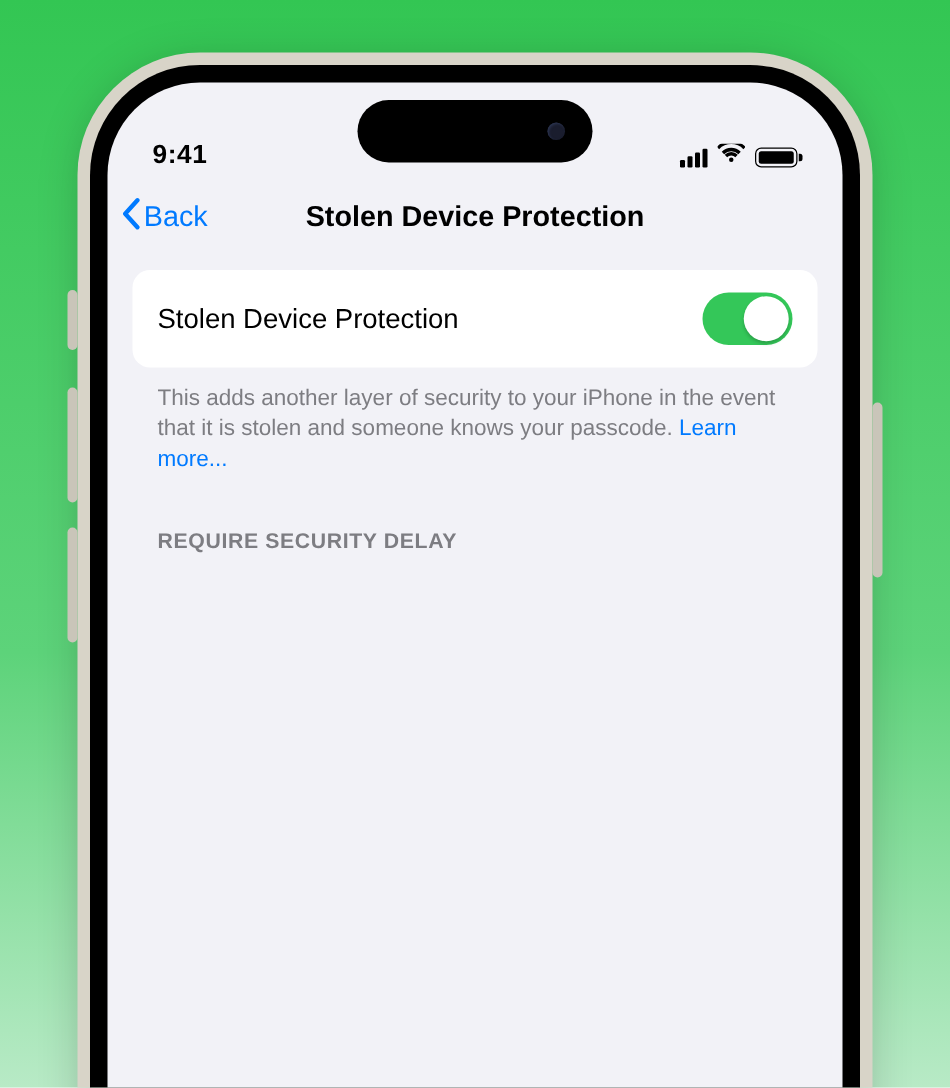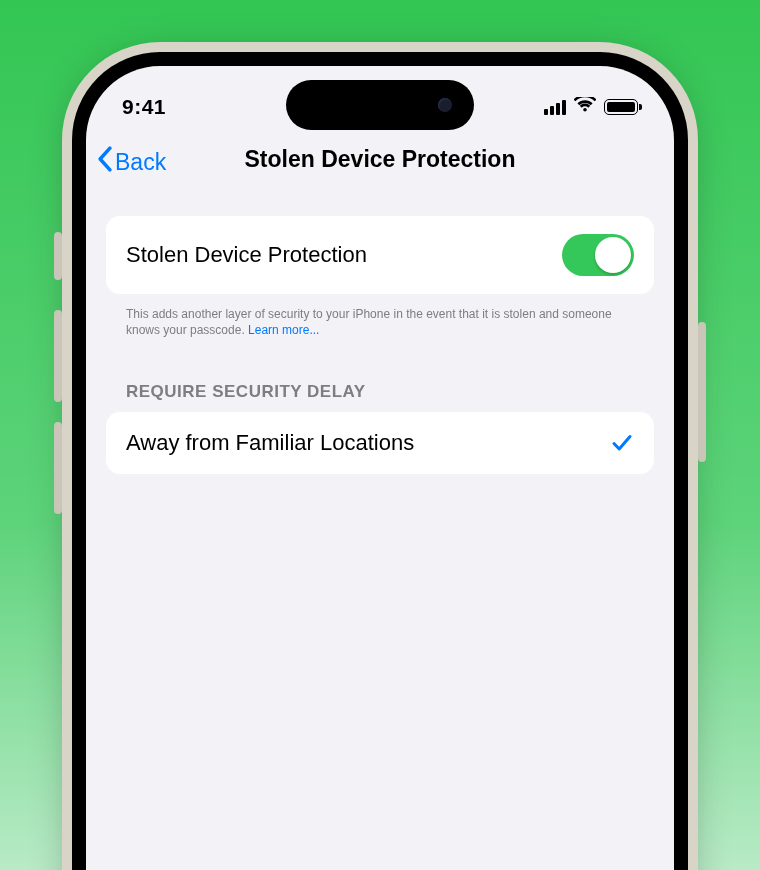--- a/index.html
+++ b/index.html
@@ -57,34 +57,35 @@
     background:#1a1d2e;
     box-shadow: inset 1px 1px 2px #2b3450;
   }
 
   
   .status {
     position: absolute;
     top: 0; left: 0; right: 0;
     height: 70px;
     display: flex;
-    align-items: center;
+    align-items: flex-end;
     justify-content: space-between;
     padding: 12px 36px 0;
     z-index: 5;
   }
   .status .time { font-weight: 600; font-size: 21px; color:#000; letter-spacing:0.5px;}
   .status .right { display:flex; align-items:center; gap:8px; }
 
   
   .navbar {
     position: absolute;
     top: 80px; left:0; right:0;
     height: 56px;
     display:flex;
+    align-items:center;
     justify-content:center;
     border-bottom: 1px solid rgba(0,0,0,0);
   }
   .navbar .back {
     position:absolute;
     left: 10px;
     display:flex; align-items:center;
     font-size: 23px;
     color: #007aff;
   }
@@ -109,21 +110,21 @@
     align-items:center;
     justify-content:space-between;
     padding: 18px 20px;
     min-height: 62px;
     font-size: 22px;
     color:#000;
   }
   .row + .row { border-top: 1px solid #e4e4e8; }
 
   .footer-text {
-    font-size: 12px;
+    font-size: 18px;
     color: #7d7d82;
     line-height: 1.35;
     padding: 12px 20px 0;
   }
   .footer-text a { color:#007aff; text-decoration:none; }
 
   .section-header {
     font-size: 17px;
     letter-spacing: 0.5px;
     color: #7d7d82;
@@ -224,25 +225,17 @@
           <span>Stolen Device Protection</span>
           <div class="toggle"></div>
         </div>
       </div>
       <div class="footer-text">
         <span>This adds another layer of security to your iPhone in the event that it is stolen and someone knows your passcode. </span><a href="#">Learn more...</a>
       </div>
 
       <div class="section-header">REQUIRE SECURITY DELAY</div>
       <div class="group">
-        <div class="row">
-          <span>Away from Familiar Locations</span>
-          <span class="check">
-            <svg width="24" height="24" viewBox="0 0 24 24">
-                <path d="M4 12.5 L9.2 18 L20 5.5" stroke="#007aff" stroke-width="3" fill="none" stroke-linecap="round" stroke-linejoin="round"></path>
-              </svg>
-          </span>
-        </div>
       </div>
 
     </div>
   </div>
 </div>
 
 </body></html>

